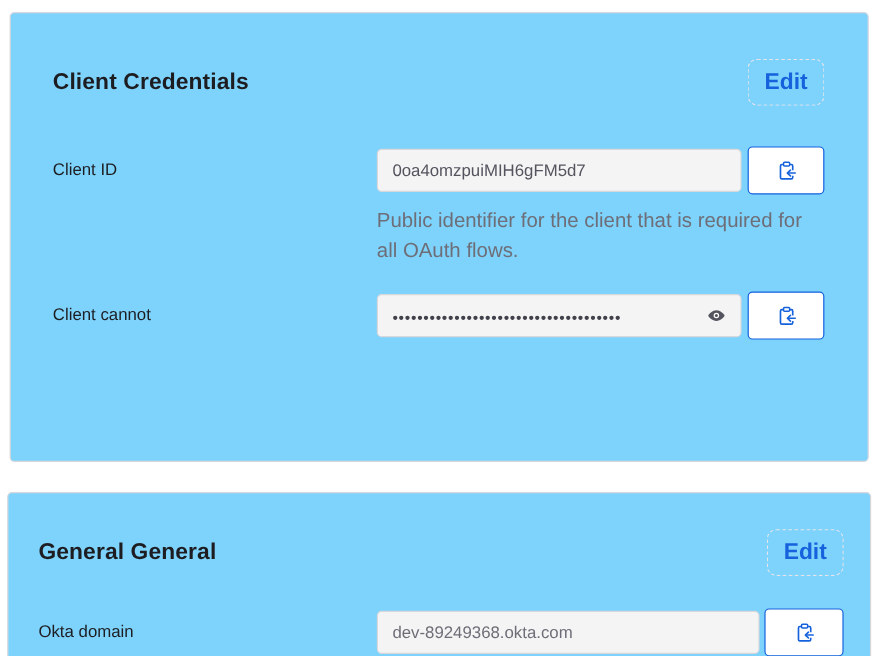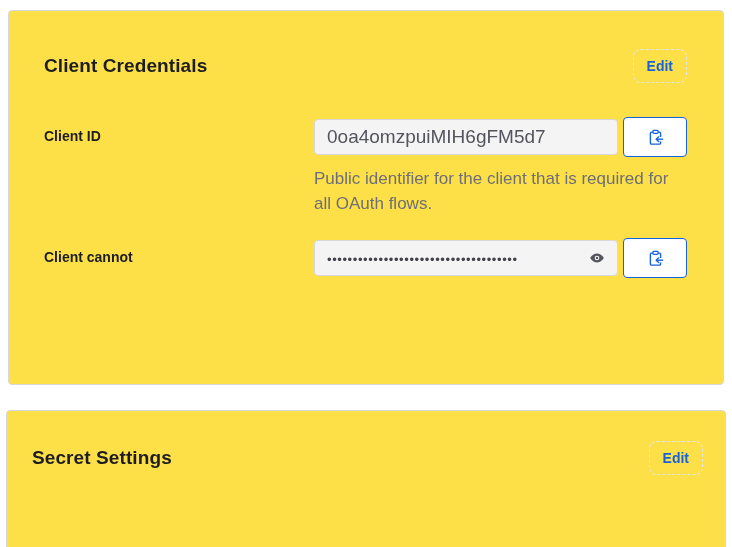--- a/index.html
+++ b/index.html
@@ -3,21 +3,21 @@
 <meta charset="utf-8">
 <style>
   * { margin: 0; padding: 0; box-sizing: border-box; }
   html, body { background: #ffffff; }
   body {
     width: 732px; height: 547px; overflow: hidden;
     font-family: "Liberation Sans", "DejaVu Sans", sans-serif;
     color: #1d1d21;
   }
   .panel {
-    background: #fde047;
+    background: #7dd3fc;
     border: 1px solid #d7d7dc;
     border-radius: 4px;
   }
   .panel-top {
     margin: 10px 8px 0 8px;
     height: 375px;
     padding: 38px 36px 0 35px;
   }
   .panel-bottom {
     margin: 25px 6px 0 6px;
@@ -25,48 +25,48 @@
     padding: 30px 22px 0 25px;
   }
   .panel-header {
     display: flex; align-items: center; justify-content: space-between;
   }
   .panel-title {
     font-size: 19px; font-weight: 700; color: #1d1d21; letter-spacing: 0.1px;
   }
   .edit-button {
     font-family: "Liberation Sans", "DejaVu Sans", sans-serif;
-    font-size: 14px; font-weight: 700; color: #1662dd;
+    font-size: 19px; font-weight: 700; color: #1662dd;
     background: none; border: 1px dashed #e4e4ea; border-radius: 8px;
     padding: 9px 13px; cursor: pointer; line-height: 1;
   }
   .row { display: flex; align-items: flex-start; }
   .panel-top .row-1 { margin-top: 34px; }
   .panel-top .row-2 { margin-top: 22px; }
   .panel-bottom .row-1 { margin-top: 27px; }
   .row-label {
-    font-size: 14px; color: #1d1d21; padding-top: 11px; flex: none; font-weight: bold;
+    font-size: 14px; color: #1d1d21; padding-top: 11px; flex: none;
   }
   .panel-top .row-label { width: 270px; }
   .panel-bottom .row-label { width: 282px; }
   .row-field { flex: 1; min-width: 0; }
   .field-line { display: flex; align-items: center; }
   .text-input {
     background: #f4f4f4;
     border: 1px solid #d7d7dc;
     border-radius: 4px;
     height: 36px;
     display: flex; align-items: center;
     padding: 0 12px;
     overflow: hidden;
   }
   .panel-top .text-input { width: 306px; }
   .panel-bottom .text-input { width: 322px; }
   .input-text {
-    font-size: 19px; color: #54545e;
+    font-size: 14px; color: #54545e;
     white-space: nowrap; overflow: hidden;
   }
   .panel-bottom .input-text { color: #6e6e78; }
   .masked-text {
     font-size: 13px; color: #41414b; letter-spacing: 0.6px;
     white-space: nowrap; overflow: hidden; flex: 1; min-width: 0;
     transform: translateY(1px);
   }
   .eye-button {
     background: none; border: none; padding: 0 0 0 6px; cursor: pointer;
@@ -146,17 +146,38 @@
             </svg>
           </span>
         </button>
       </div>
     </div>
   </div>
 </section>
 
 <section class="panel panel-bottom">
   <div class="panel-header">
-    <h2 class="panel-title">Secret Settings</h2>
+    <h2 class="panel-title">General General</h2>
     <button class="edit-button">Edit</button>
   </div>
 
+  <div class="row row-1">
+    <div class="row-label">Okta domain</div>
+    <div class="row-field">
+      <div class="field-line">
+        <div class="text-input">
+          <span class="input-text">dev-89249368.okta.com</span>
+        </div>
+        <button class="copy-button">
+          <span style="display:flex;">
+            <svg width="17" height="17" viewBox="0 0 16 16">
+              <rect x="3.2" y="2.9" width="9.6" height="11.3" rx="1.1" fill="none" stroke="#1662dd" stroke-width="1.3"></rect>
+              <rect x="5.6" y="1.2" width="4.8" height="2.9" rx="0.8" fill="#ffffff" stroke="#1662dd" stroke-width="1.2"></rect>
+              <path d="M15.8 9.6 H8.2" stroke="#ffffff" stroke-width="4.2"></path>
+              <path d="M15.2 9.6 H8.8" stroke="#1662dd" stroke-width="1.3"></path>
+              <path d="M11 7.4 L8.6 9.6 L11 11.8" fill="none" stroke="#1662dd" stroke-width="1.3" stroke-linecap="round" stroke-linejoin="round"></path>
+            </svg>
+          </span>
+        </button>
+      </div>
+    </div>
+  </div>
 </section>
 
 </body></html>

